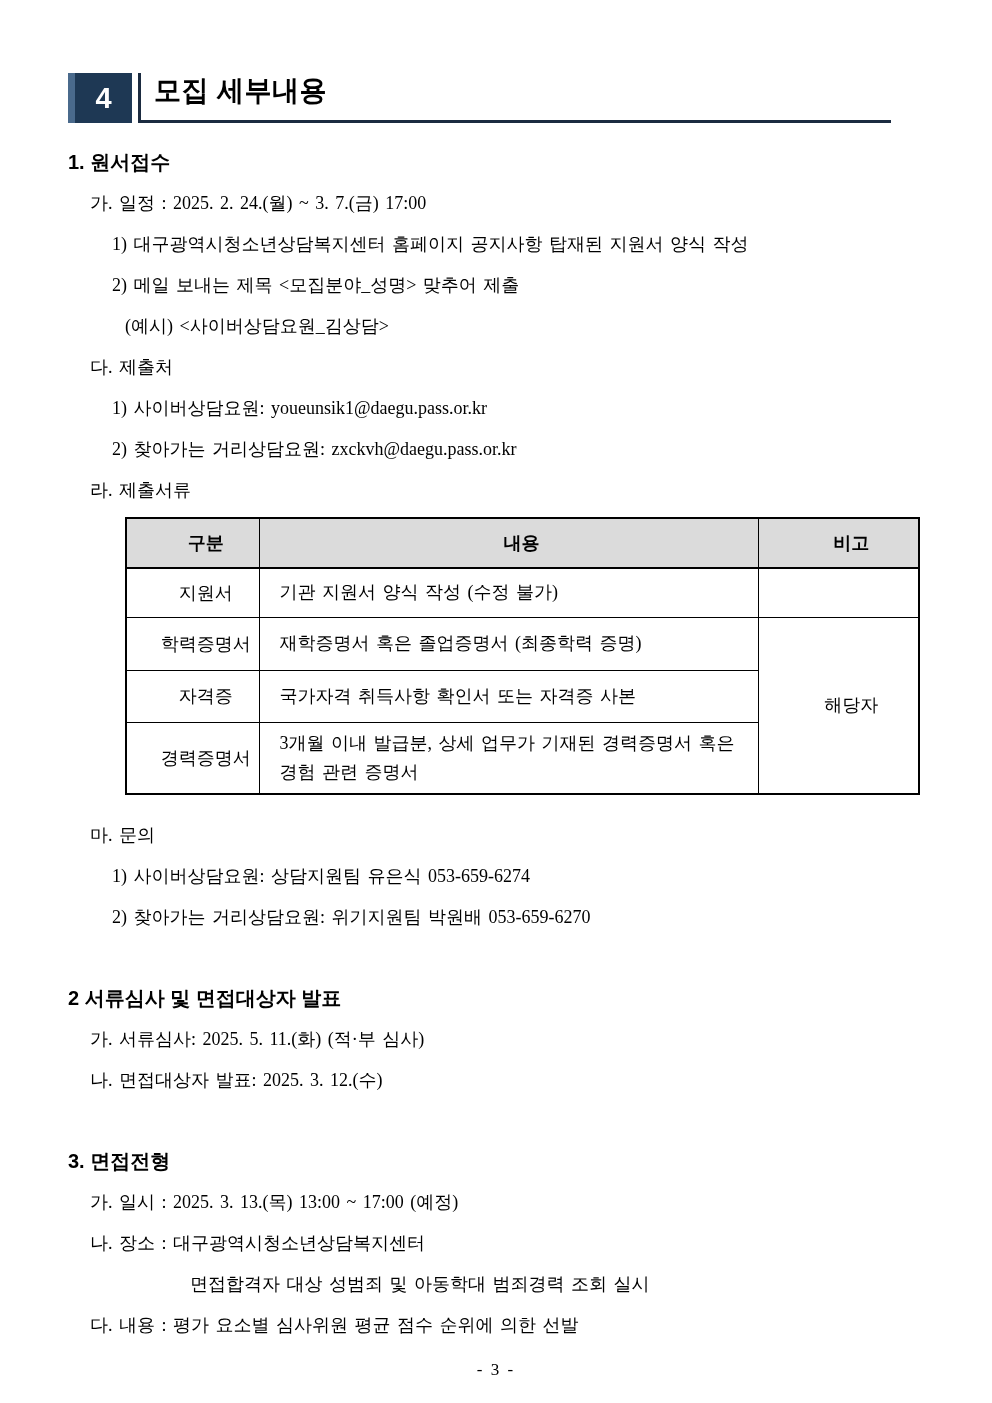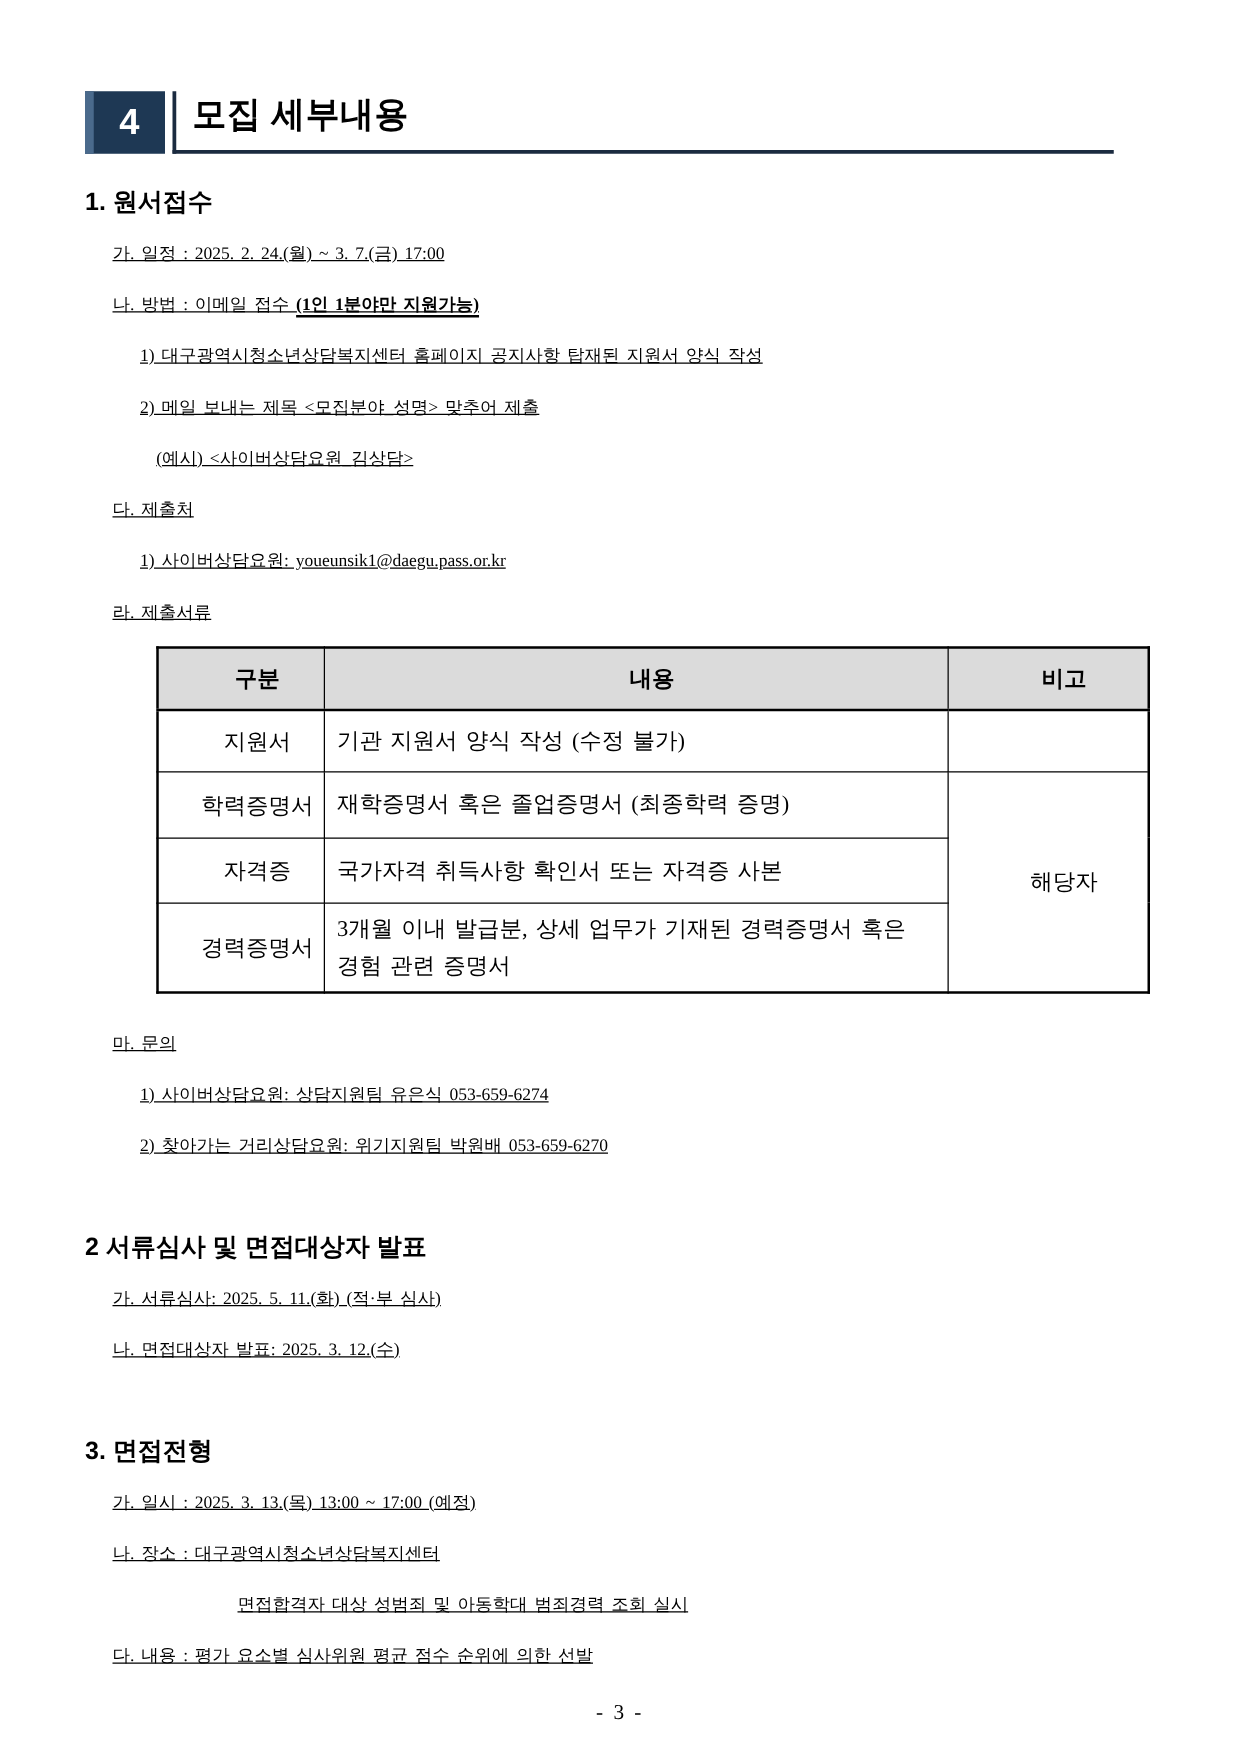--- a/index.html
+++ b/index.html
@@ -43,21 +43,21 @@
     transform:scaleY(1.05);
   }
   
   .content { padding:0 74px 0 68px; }
   .sec-h {
     font-family:"Liberation Sans","DejaVu Sans",sans-serif;
     font-weight:bold; font-size:20px; line-height:25px;
   }
   .sec-h.first { margin-top:27px; }
   .sec-h.later { margin-top:56px; }
-  .ln { margin-top:16px; font-size:14px; line-height:25px; word-spacing:2px;text-decoration:underline; }
+  .ln { margin-top:16px; font-size:18px; line-height:25px; word-spacing:2px; }
   .ind1 { margin-left:22px; }   
   .ind2 { margin-left:44px; }   
   .ind3 { margin-left:57px; }   
   .ind4 { margin-left:122px; }  
   .u-bold {
     font-weight:bold;
     text-decoration:underline;
     text-decoration-thickness:2px;
     text-underline-offset:4px;
   }
@@ -80,21 +80,21 @@
     word-spacing:2px;
     padding-left:26px;
   }
   .doc-tbl { border:2px solid #000; }
   .doc-tbl thead th {
     background:#dbdbdb;
     font-weight:bold;
     height:50px;
     border-bottom:2px solid #000;
   }
-  .doc-tbl td.cell-content { text-align:left; padding:6px 10px; line-height:29px; }
+  .doc-tbl td.cell-content { text-align:left; padding:6px 20px; line-height:29px; }
   .doc-tbl tr.r1 td { height:49px; }
   .doc-tbl tr.r2 td { height:53px; }
   .doc-tbl tr.r3 td { height:52px; }
   .doc-tbl tr.r4 td { height:58px; }
   
   .page-footer {
     margin-top:22px;
     width:100%;
     text-align:center;
     font-size:17px;
@@ -111,26 +111,26 @@
     <div class="hdr-main">
       <span class="hdr-title">모집 세부내용</span>
     </div>
   </div>
 
   <div class="content">
 
     <div class="sec-h first">1. 원서접수</div>
 
     <div class="ln ind1">가. 일정 : 2025. 2. 24.(월) ~ 3. 7.(금) 17:00</div>
-    <div class="ln ind1"><span>나. 방법 : 이메일 접수 </span><span class="u-bold">(1인 1분야만 지원가능)</span></div>
     <div class="ln ind2">1) 대구광역시청소년상담복지센터 홈페이지 공지사항 탑재된 지원서 양식 작성</div>
     <div class="ln ind2">2) 메일 보내는 제목 &lt;모집분야_성명&gt; 맞추어 제출</div>
     <div class="ln ind3">(예시) &lt;사이버상담요원_김상담&gt;</div>
     <div class="ln ind1">다. 제출처</div>
     <div class="ln ind2">1) 사이버상담요원: youeunsik1@daegu.pass.or.kr</div>
+    <div class="ln ind2">2) 찾아가는 거리상담요원: zxckvh@daegu.pass.or.kr</div>
     <div class="ln ind1">라. 제출서류</div>
 
     <div class="tbl-wrap">
       <table class="doc-tbl">
         <colgroup>
             <col class="c1">
             <col class="c2">
             <col class="c3">
           </colgroup>
         <thead>

